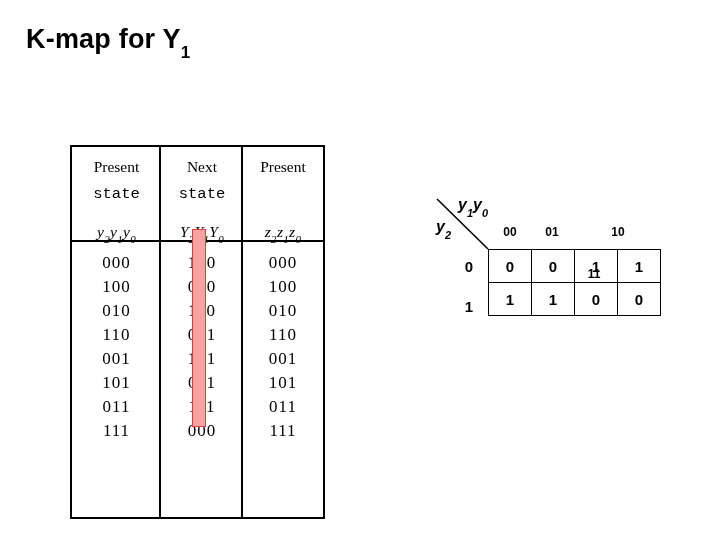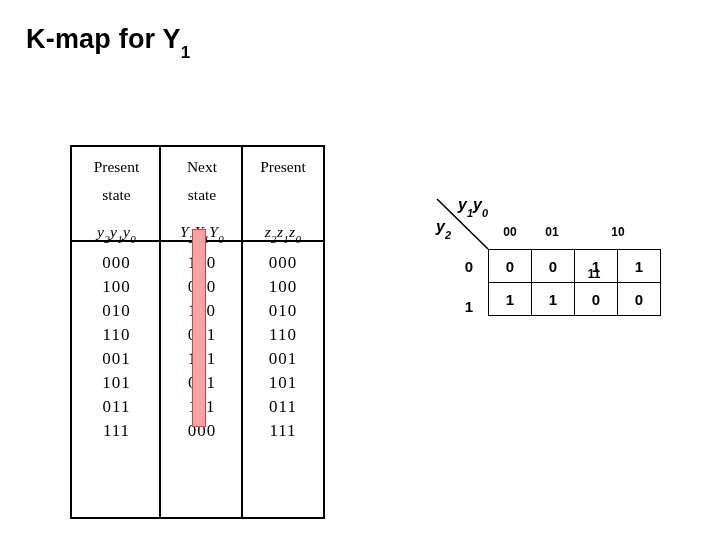--- a/index.html
+++ b/index.html
@@ -75,21 +75,21 @@
   #col-next    { left: 89px;  width: 82px; }
   #col-output  { left: 171px; width: 80px; }
 
   .hdr-line {
     font-family: "Liberation Serif", serif;
     font-size: 15.5px;
     color: #000000;
     line-height: 15px;
   }
   .hdr-l1 { position: absolute; left: 0; right: 0; top: 12px; }
-  .hdr-l2 { position: absolute; left: 0; right: 0; top: 40px; }
+  .hdr-l2 { position: absolute; left: 0; right: 0; top: 40px; font-family: Liberation Mono, monospace; }
   .hdr-l3 {
     position: absolute; left: 0; right: 0; top: 76px;
     font-style: italic;
     font-size: 15.5px;
     letter-spacing: 0.3px;
   }
   .hdr-l3 .sb {
     font-size: 11px;
     vertical-align: sub;
     position: relative;

